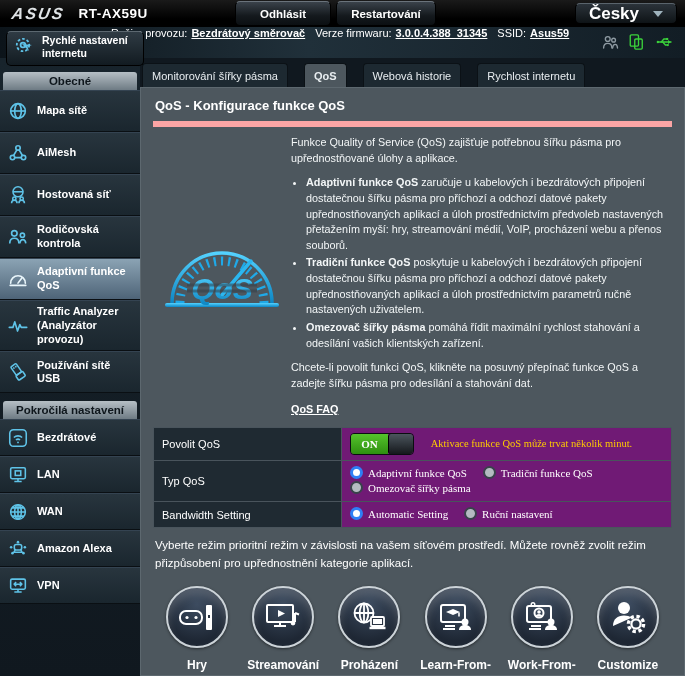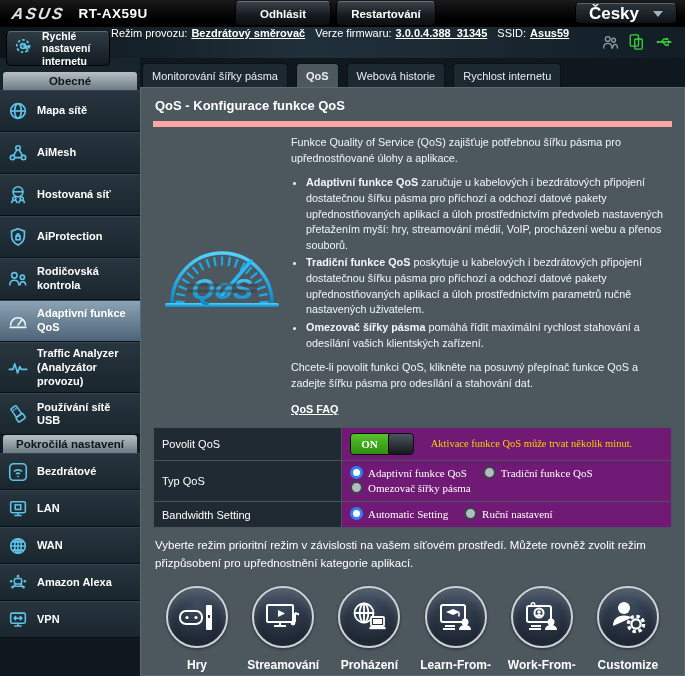--- a/index.html
+++ b/index.html
@@ -26,42 +26,42 @@
   .caret{ width:0; height:0; border-left:5px solid transparent; border-right:5px solid transparent;
           border-top:6px solid #9fb3bd; }
 
   
   .statusbar{ height:31px; background:linear-gradient(90deg,#0c141a,#20303a 45%,#121d25);
               display:flex; color:#fff; font-size:11px;
               padding-left:111px; position:relative; white-space:nowrap; }
   .statusbar .lbl{ margin-right:4px; }
   .statusbar .val{ font-weight:bold; text-decoration:underline; margin-right:10px; cursor:pointer; }
   .status-icons{ position:absolute; right:10px; top:6px; display:flex; gap:9px; align-items:center; }
-  .quick-setup{ position:absolute; left:6px; top:31px; width:104px; height:35px; z-index:6;
+  .quick-setup{ position:absolute; left:6px; top:31px; width:138px; height:35px; z-index:6;
                 background:linear-gradient(#2f3b44,#121b21); border:1px solid #000; border-top-color:#5c6870;
-                border-radius:5px; display:flex; align-items:center; gap:6px; padding:2px 5px;
+                border-radius:5px; display:flex; gap:6px; padding:2px 5px;
                 color:#fff; font-weight:bold; font-size:10.5px; line-height:1.2; cursor:pointer; }
 
   
   .body-row{ display:flex; height:618px; }
   .sidebar{ width:140px; background:linear-gradient(#18242c,#10181f); padding-top:14px; flex:0 0 140px; }
   .section-hdr{ margin:0 3px; background:linear-gradient(#b6bfc5,#6e7b84); color:#0e161c;
                 font-weight:bold; font-size:11.5px; text-align:center; padding:3px 0;
                 border-radius:3px 3px 0 0; }
-  .section-hdr.second{ }
+  .section-hdr.second{ margin-top:8px; }
   .side-item{ display:flex; align-items:center; gap:6px; padding:4px 5px; min-height:42px;
               background:linear-gradient(#28353e,#1a262e); border-bottom:1px solid #0a0f13;
               border-top:1px solid #344351; color:#fff; font-weight:bold; font-size:11px;
               line-height:1.25; cursor:pointer; }
   .side-item.adv{ min-height:37px; }
   .side-item.active{ background:linear-gradient(#8ba3b4,#4e6478); }
   .side-icon{ width:26px; flex:0 0 26px; display:flex; justify-content:center; }
 
   .content{ flex:1; display:flex; flex-direction:column; min-width:0; }
-  .tabs{ display:flex; gap:8px; margin:5px 0 0 2px; }
+  .tabs{ display:flex; gap:16px; margin:5px 0 0 2px; }
   .tab{ background:#1d2931; color:#e8edf0; font-size:11px; padding:6px 9px 5px;
         border:1px solid #0b1116; border-bottom:none; border-radius:4px 4px 0 0; cursor:pointer; }
   .tab.active{ background:#4d575e; font-weight:bold; }
   .panel{ flex:1; background:#4d575e; border:1px solid #5d686f; padding:6px 12px 0; color:#fff; overflow:hidden; }
   .panel-title{ font-size:13px; font-weight:bold; padding:4px 0 8px 2px;
                 border-bottom:6px solid #fca5a5; margin-bottom:8px; }
 
   
   .desc{ position:relative; padding-left:138px; font-size:10.8px; line-height:1.45; color:#f3f6f7; }
   .qos-logo{ position:absolute; left:8px; top:88px; }
@@ -198,30 +198,20 @@
               <path d="M6.5 8.5h11"></path>
             <circle cx="8" cy="16" r="1.8"></circle>
               <path d="M5 21c0-2 1.3-3.2 3-3.2S11 19 11 21"></path>
             <circle cx="16" cy="16" r="1.8"></circle>
               <path d="M13 21c0-2 1.3-3.2 3-3.2s3 1.2 3 3.2"></path>
           </svg>
           </span>
         <span>Hostovaná síť</span>
       </div>
 
-      <div class="side-item">
-        <span class="side-icon">
-          <svg width="22" height="22" viewBox="0 0 24 24" fill="none" stroke="#5fc3e8" stroke-width="1.8">
-            <path d="M12 3l7 2.6v5c0 4.6-3 8.1-7 10.2-4-2.1-7-5.6-7-10.2v-5z"></path>
-            <rect x="9.8" y="11" width="4.4" height="4"></rect>
-              <path d="M10.8 11V9.6a1.2 1.2 0 0 1 2.4 0V11"></path>
-          </svg>
-          </span>
-        <span>AiProtection</span>
-      </div>
 
       <div class="side-item">
         <span class="side-icon">
           <svg width="22" height="22" viewBox="0 0 24 24" fill="none" stroke="#5fc3e8" stroke-width="1.8">
             <circle cx="8" cy="8" r="3"></circle>
               <path d="M3 19c0-3.6 2-5.6 5-5.6s5 2 5 5.6"></path>
             <circle cx="16.8" cy="10" r="2.3"></circle>
               <path d="M14 19c.3-2.8 1.5-4.2 3.3-4.2 1.7 0 2.9 1.4 3.2 4.2"></path>
           </svg>
           </span>

